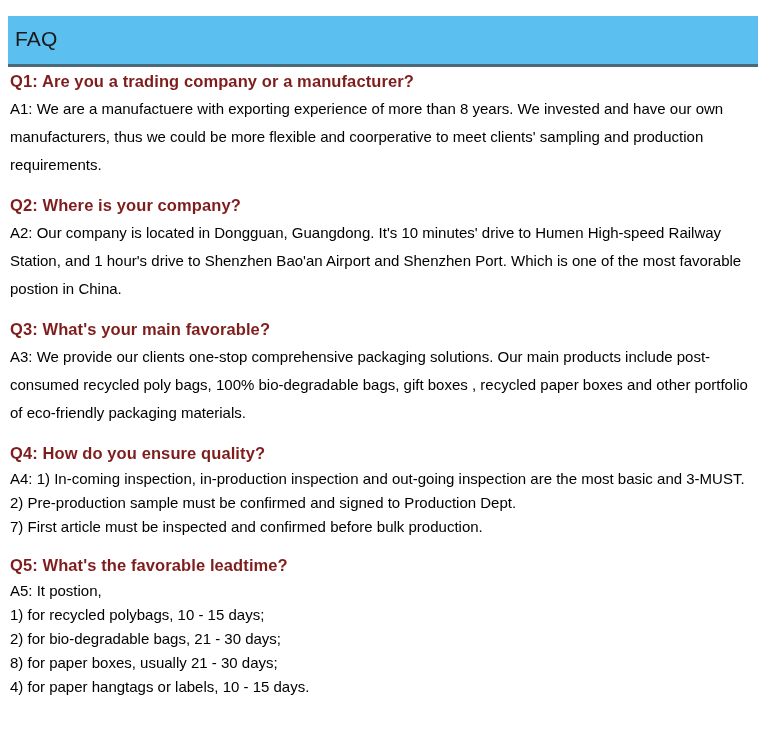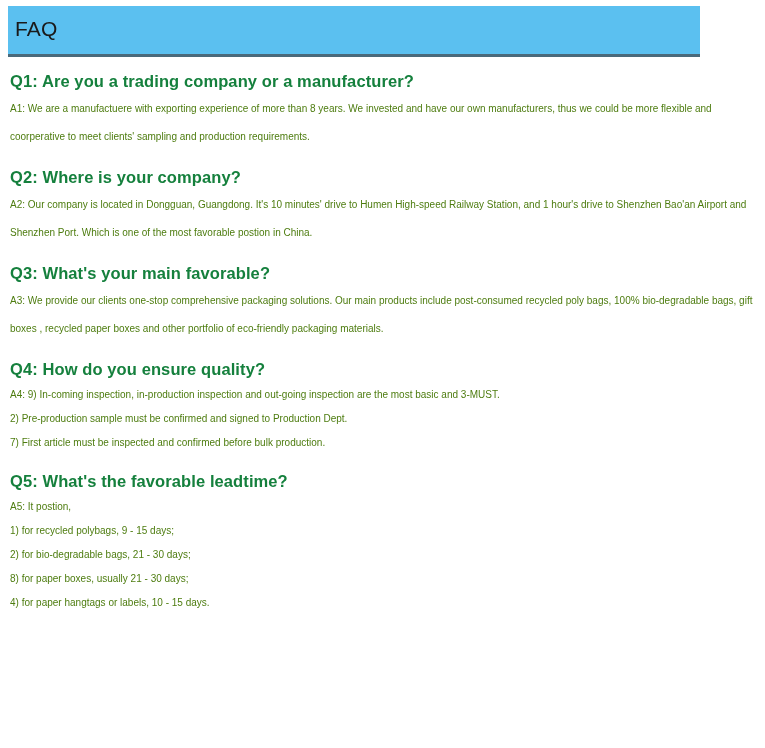--- a/index.html
+++ b/index.html
@@ -20,22 +20,22 @@
     width: 765px;
     height: 748px;
     background: #ffffff;
     box-sizing: border-box;
   }
 
   
   .faq-banner {
     position: absolute;
     left: 8px;
-    top: 6px;
-    width: 692px;
+    top: 16px;
+    width: 750px;
     height: 51px;
     background: #5bc0f0;
     border-bottom: 3px solid #4a6a7b;
     box-sizing: border-box;
   }
   .faq-banner-title {
     position: absolute;
     left: 7px;
     top: 10px;
     font-size: 21px;
@@ -57,29 +57,29 @@
   .faq-item {
     margin: 0 0 14px 0;
   }
   .faq-item:last-child {
     margin-bottom: 0;
   }
 
   .faq-question {
     font-size: 16.5px;
     font-weight: bold;
-    color: #15803d;
+    color: #7f1d1d;
     line-height: 24px;
     margin: 0 0 2px 0;
     letter-spacing: 0.1px;
   }
 
   .faq-answer {
-    font-size: 10px;
-    color: #4d7c0f;
+    font-size: 15px;
+    color: #000000;
     margin: 0;
   }
   .faq-answer.paragraph {
     line-height: 28px;
   }
   .faq-answer.list {
     line-height: 24px;
   }
   .faq-line {
     display: block;
@@ -109,30 +109,30 @@
       </div>
       <div class="faq-item">
         <div class="faq-question">Q3: What's your main favorable?</div>
         <div class="faq-answer paragraph">
           <span class="faq-line">A3: We provide our clients one-stop comprehensive packaging solutions. Our main products include post-consumed recycled poly bags, 100% bio-degradable bags, gift boxes , recycled paper boxes and other portfolio of eco-friendly packaging materials.</span>
         </div>
       </div>
       <div class="faq-item">
         <div class="faq-question">Q4: How do you ensure quality?</div>
         <div class="faq-answer list">
-          <span class="faq-line">A4: 9) In-coming inspection, in-production inspection and out-going inspection are the most basic and 3-MUST.</span>
+          <span class="faq-line">A4: 1) In-coming inspection, in-production inspection and out-going inspection are the most basic and 3-MUST.</span>
           <span class="faq-line">2) Pre-production sample must be confirmed and signed to Production Dept.</span>
           <span class="faq-line">7) First article must be inspected and confirmed before bulk production.</span>
         </div>
       </div>
       <div class="faq-item">
         <div class="faq-question">Q5: What's the favorable leadtime?</div>
         <div class="faq-answer list">
           <span class="faq-line">A5: It postion,</span>
-          <span class="faq-line">1) for recycled polybags, 9 - 15 days;</span>
+          <span class="faq-line">1) for recycled polybags, 10 - 15 days;</span>
           <span class="faq-line">2) for bio-degradable bags, 21 - 30 days;</span>
           <span class="faq-line">8) for paper boxes, usually 21 - 30 days;</span>
           <span class="faq-line">4) for paper hangtags or labels, 10 - 15 days.</span>
         </div>
       </div>
     </div>
 
 </div>
 
 </body></html>

